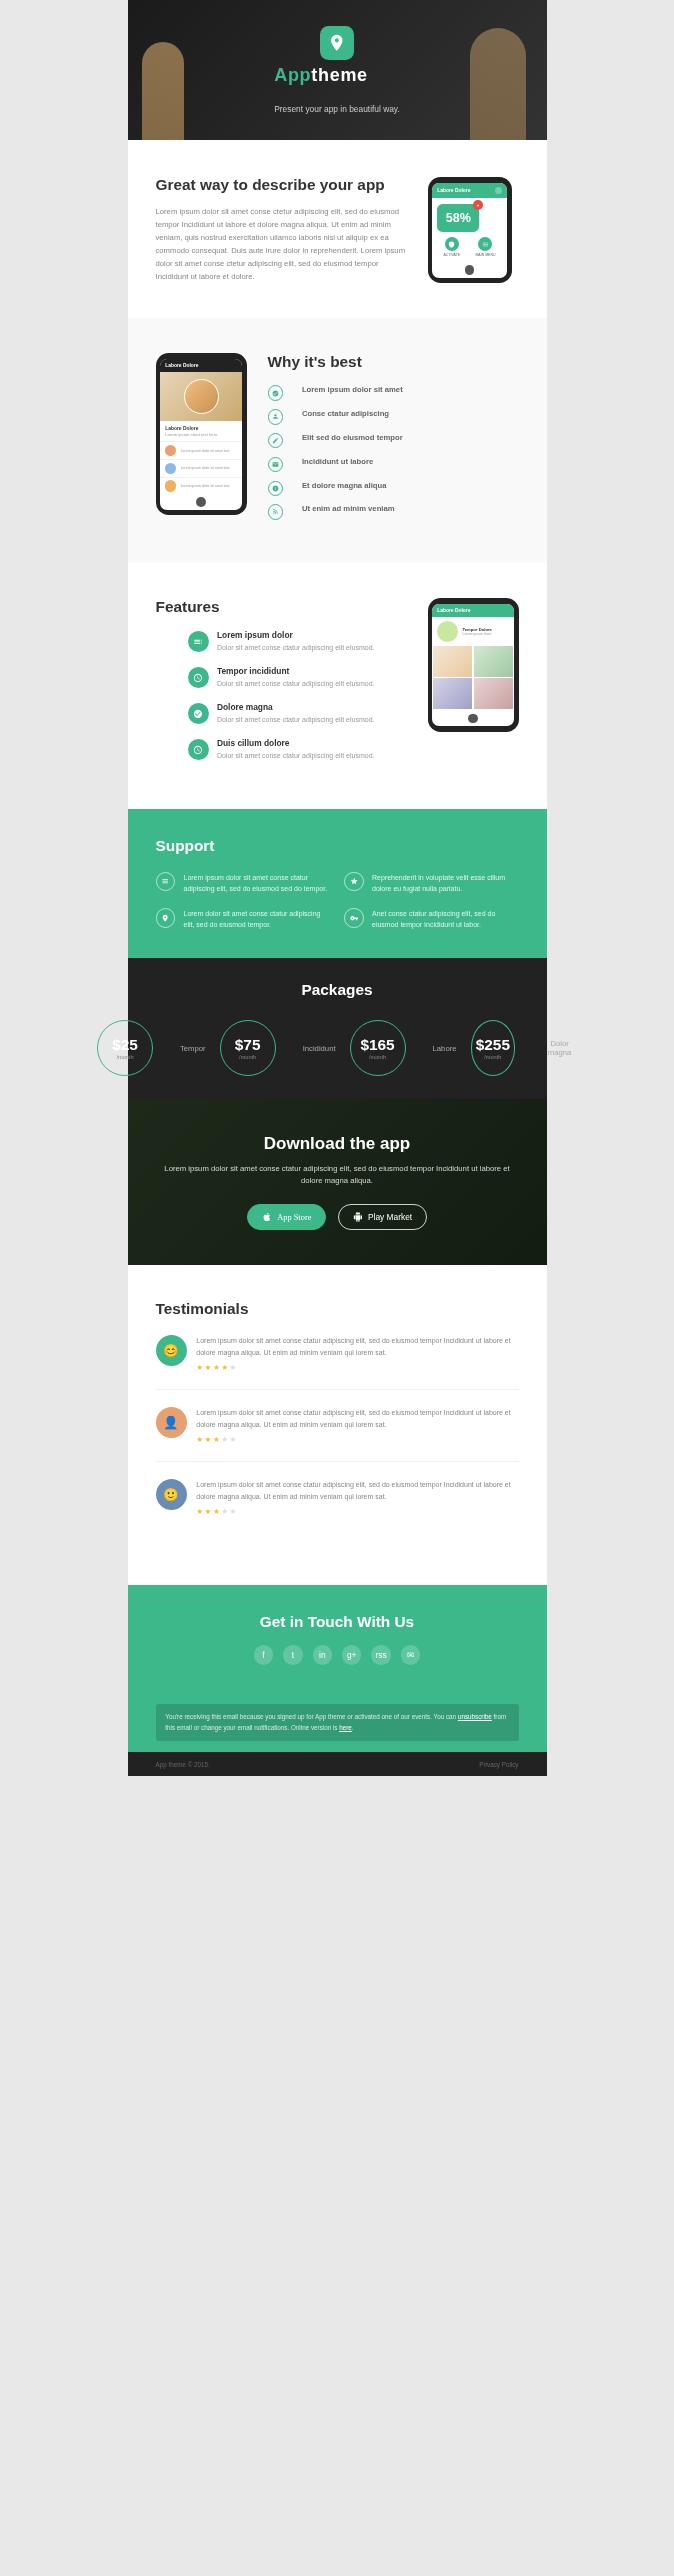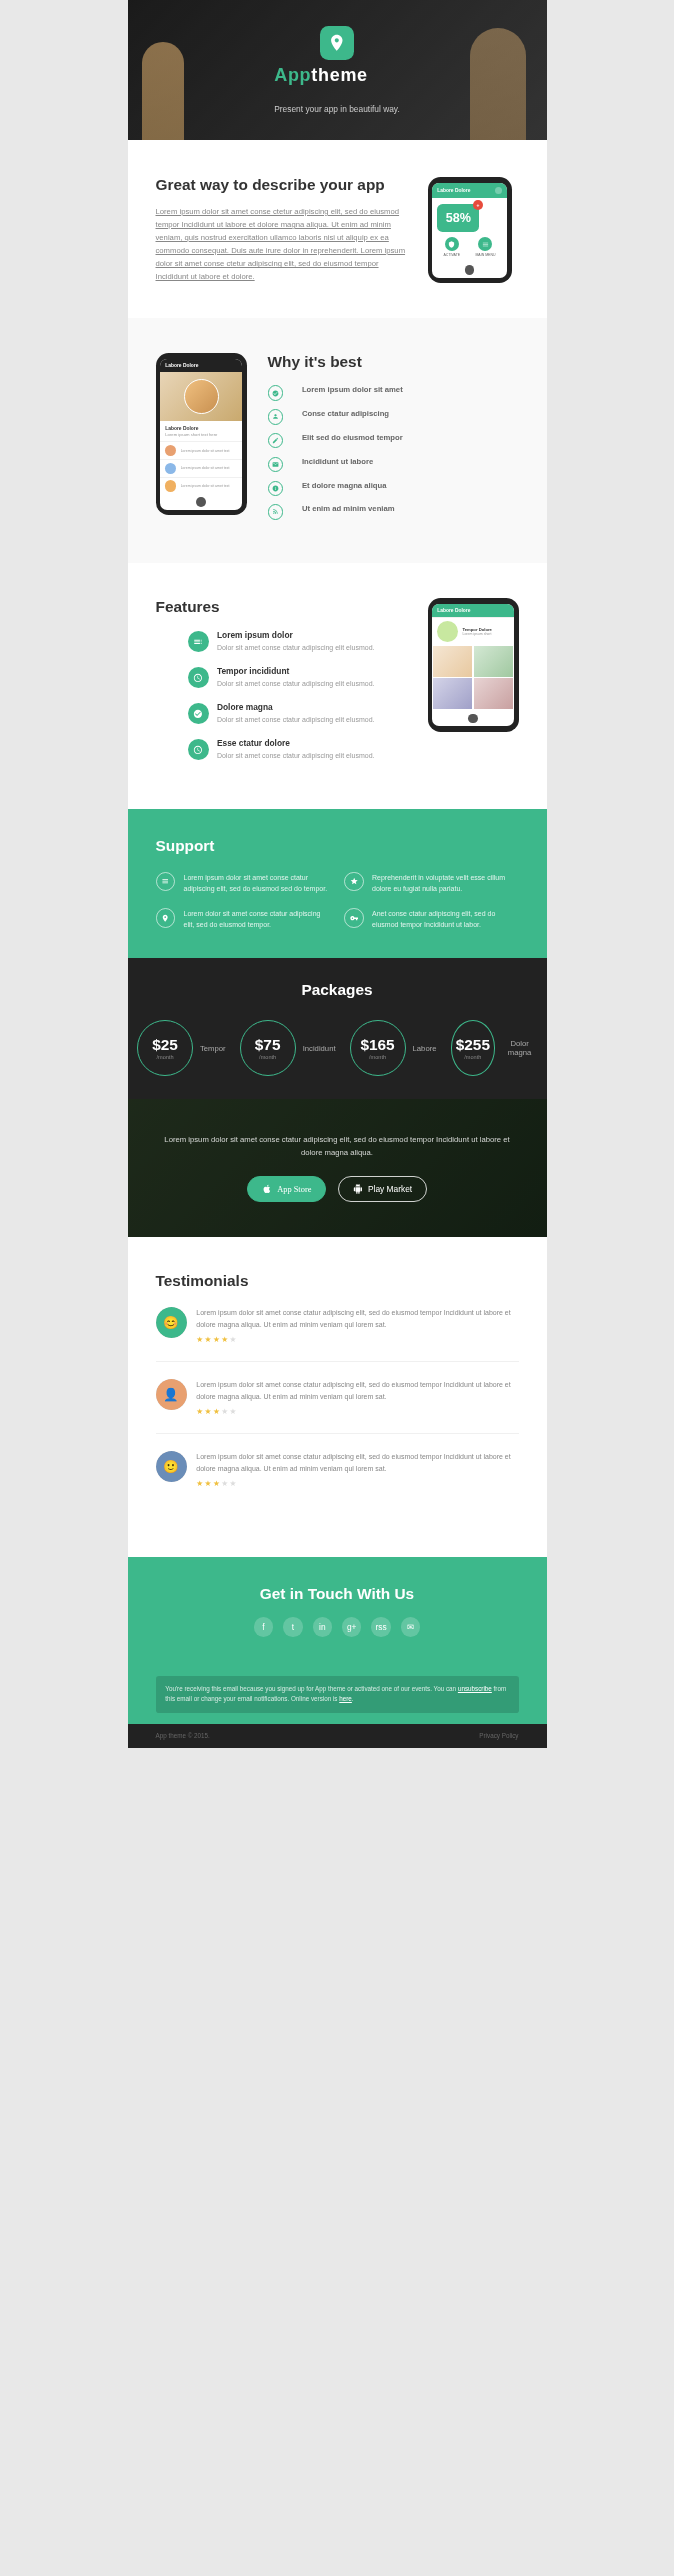--- a/index.html
+++ b/index.html
@@ -54,21 +54,21 @@
     
     .section-great {
       padding: 35px 28px;
       display: flex;
       align-items: flex-end;
       gap: 21px;
       background: #fff;
     }
     .section-great .text-col { flex: 1; }
     .section-great .text-col h2 { font-size: 15.4px; color: #333; margin-bottom: 9.8px; line-height: 1.3; }
-    .section-great .text-col p { font-size: 7.7px; color: #888; line-height: 1.7; text-decoration: underline; }
+    .section-great .text-col p { font-size: 7.7px; color: #888; line-height: 1.7; }
     .phone-mockup {
       width: 91px;
       flex-shrink: 0;
     }
     .phone-outer {
       background: #222;
       border-radius: 12.6px;
       padding: 5.6px 4.2px;
       width: 84px;
     }
@@ -329,21 +329,21 @@
       border-radius: 50%;
       border: 1.4px solid #3db88b;
       display: flex;
       flex-direction: column;
       align-items: center;
       justify-content: center;
       color: #fff;
     }
     .package-price { font-size: 15.4px; font-weight: bold; color: #fff; }
     .package-period { font-size: 5.6px; color: #888; }
-    .package-label { font-size: 7.7px; color: #aaa; }
+    .package-label { font-size: 7.7px; color: #aaa; margin-left: 20px; }
 
     
     .section-download {
       padding: 35px 28px;
       background: linear-gradient(rgba(0,0,0,0.6), rgba(0,0,0,0.6)), linear-gradient(135deg, #4a6741, #2d4a2d);
       text-align: center;
       color: #fff;
     }
     .section-download h2 { font-size: 17px; margin-bottom: 8.4px; }
     .section-download p { font-size: 7.7px; color: rgba(255,255,255,0.8); margin-bottom: 17px; line-height: 1.6; }
@@ -660,21 +660,21 @@
         <p>Dolor sit amet conse ctatur adipiscing elit elusmod.</p>
       </div>
     </div>
           <div class="feature-item">
       <div class="feature-icon">
         <svg viewBox="0 0 24 24">
                 <path d="M11.99 2C6.47 2 2 6.48 2 12s4.47 10 9.99 10C17.52 22 22 17.52 22 12S17.52 2 11.99 2zM12 20c-4.42 0-8-3.58-8-8s3.58-8 8-8 8 3.58 8 8-3.58 8-8 8zm.5-13H11v6l5.25 3.15.75-1.23-4.5-2.67V7z"></path>
               </svg>
       </div>
       <div class="feature-text">
-        <h4>Esse ctatur dolore</h4>
+        <h4>Duis cillum dolore</h4>
         <p>Dolor sit amet conse ctatur adipiscing elit elusmod.</p>
       </div>
     </div>
         </div>
     </div>
     <div>
       <div class="phone-grid-screen">
         <div class="phone-grid-inner">
           <div class="phone-grid-header">
             <div class="phone-grid-header-title">Labore Dolore</div>
@@ -765,20 +765,21 @@
       <div class="package-circle">
         <span class="package-price">$255</span>
         <span class="package-period">/month</span>
       </div>
       <span class="package-label">Dolor magna</span>
     </div>
       </div>
   </section>
 
   <section class="section-download">
+    <h2>Download the app</h2>
     <p>Lorem ipsum dolor sit amet conse ctatur adipiscing elit, sed do eiusmod tempor Incididunt ut labore et dolore magna aliqua.</p>
     <div class="download-btns">
       <button class="download-btn green">
         <svg width="9.8" height="9.8" viewBox="0 0 24 24" fill="white">
           <path d="M18.71 19.5c-.83 1.24-1.71 2.45-3.05 2.47-1.34.03-1.77-.79-3.29-.79-1.53 0-2 .77-3.27.82-1.31.05-2.3-1.32-3.14-2.53C4.25 17 2.94 12.45 4.7 9.39c.87-1.52 2.43-2.48 4.12-2.51 1.28-.02 2.5.87 3.29.87.78 0 2.26-1.07 3.8-.91.65.03 2.47.26 3.64 1.98-.09.06-2.17 1.28-2.15 3.81.03 3.02 2.65 4.03 2.68 4.04-.03.07-.42 1.44-1.38 2.83M13 3.5c.73-.83 1.94-1.46 2.94-1.5.13 1.17-.34 2.35-1.04 3.19-.69.85-1.83 1.51-2.95 1.42-.15-1.15.41-2.35 1.05-3.11z"></path>
         </svg>
         <span>App Store</span>
       </button>
       <button class="download-btn">
         <svg width="9.8" height="9.8" viewBox="0 0 24 24" fill="white">

